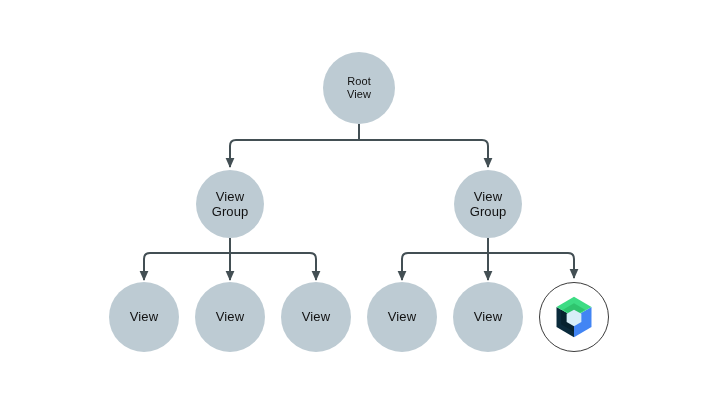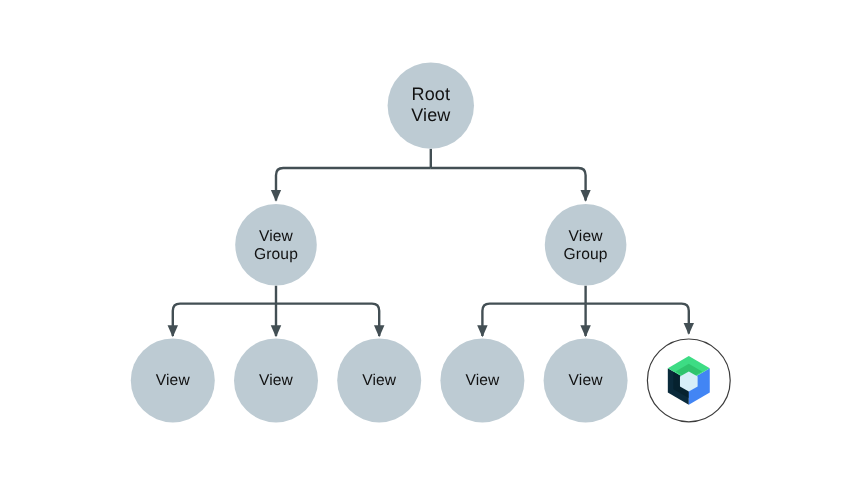--- a/index.html
+++ b/index.html
@@ -43,21 +43,21 @@
     border: 1.6px solid #3c3c3c;
   }
   .node-label {
     font-family: "Liberation Sans", sans-serif;
     color: #111111;
     line-height: 1.18;
     letter-spacing: 0.1px;
     user-select: none;
     white-space: pre-line;
   }
-  .label-root { font-size: 15px; }
+  .label-root { font-size: 11px; }
   .label-group { font-size: 13px; }
   .label-leaf { font-size: 13px; }
   .logo-wrap {
     width: 46px;
     height: 46px;
     display: block;
   }
 </style>
 </head>
 <body>

